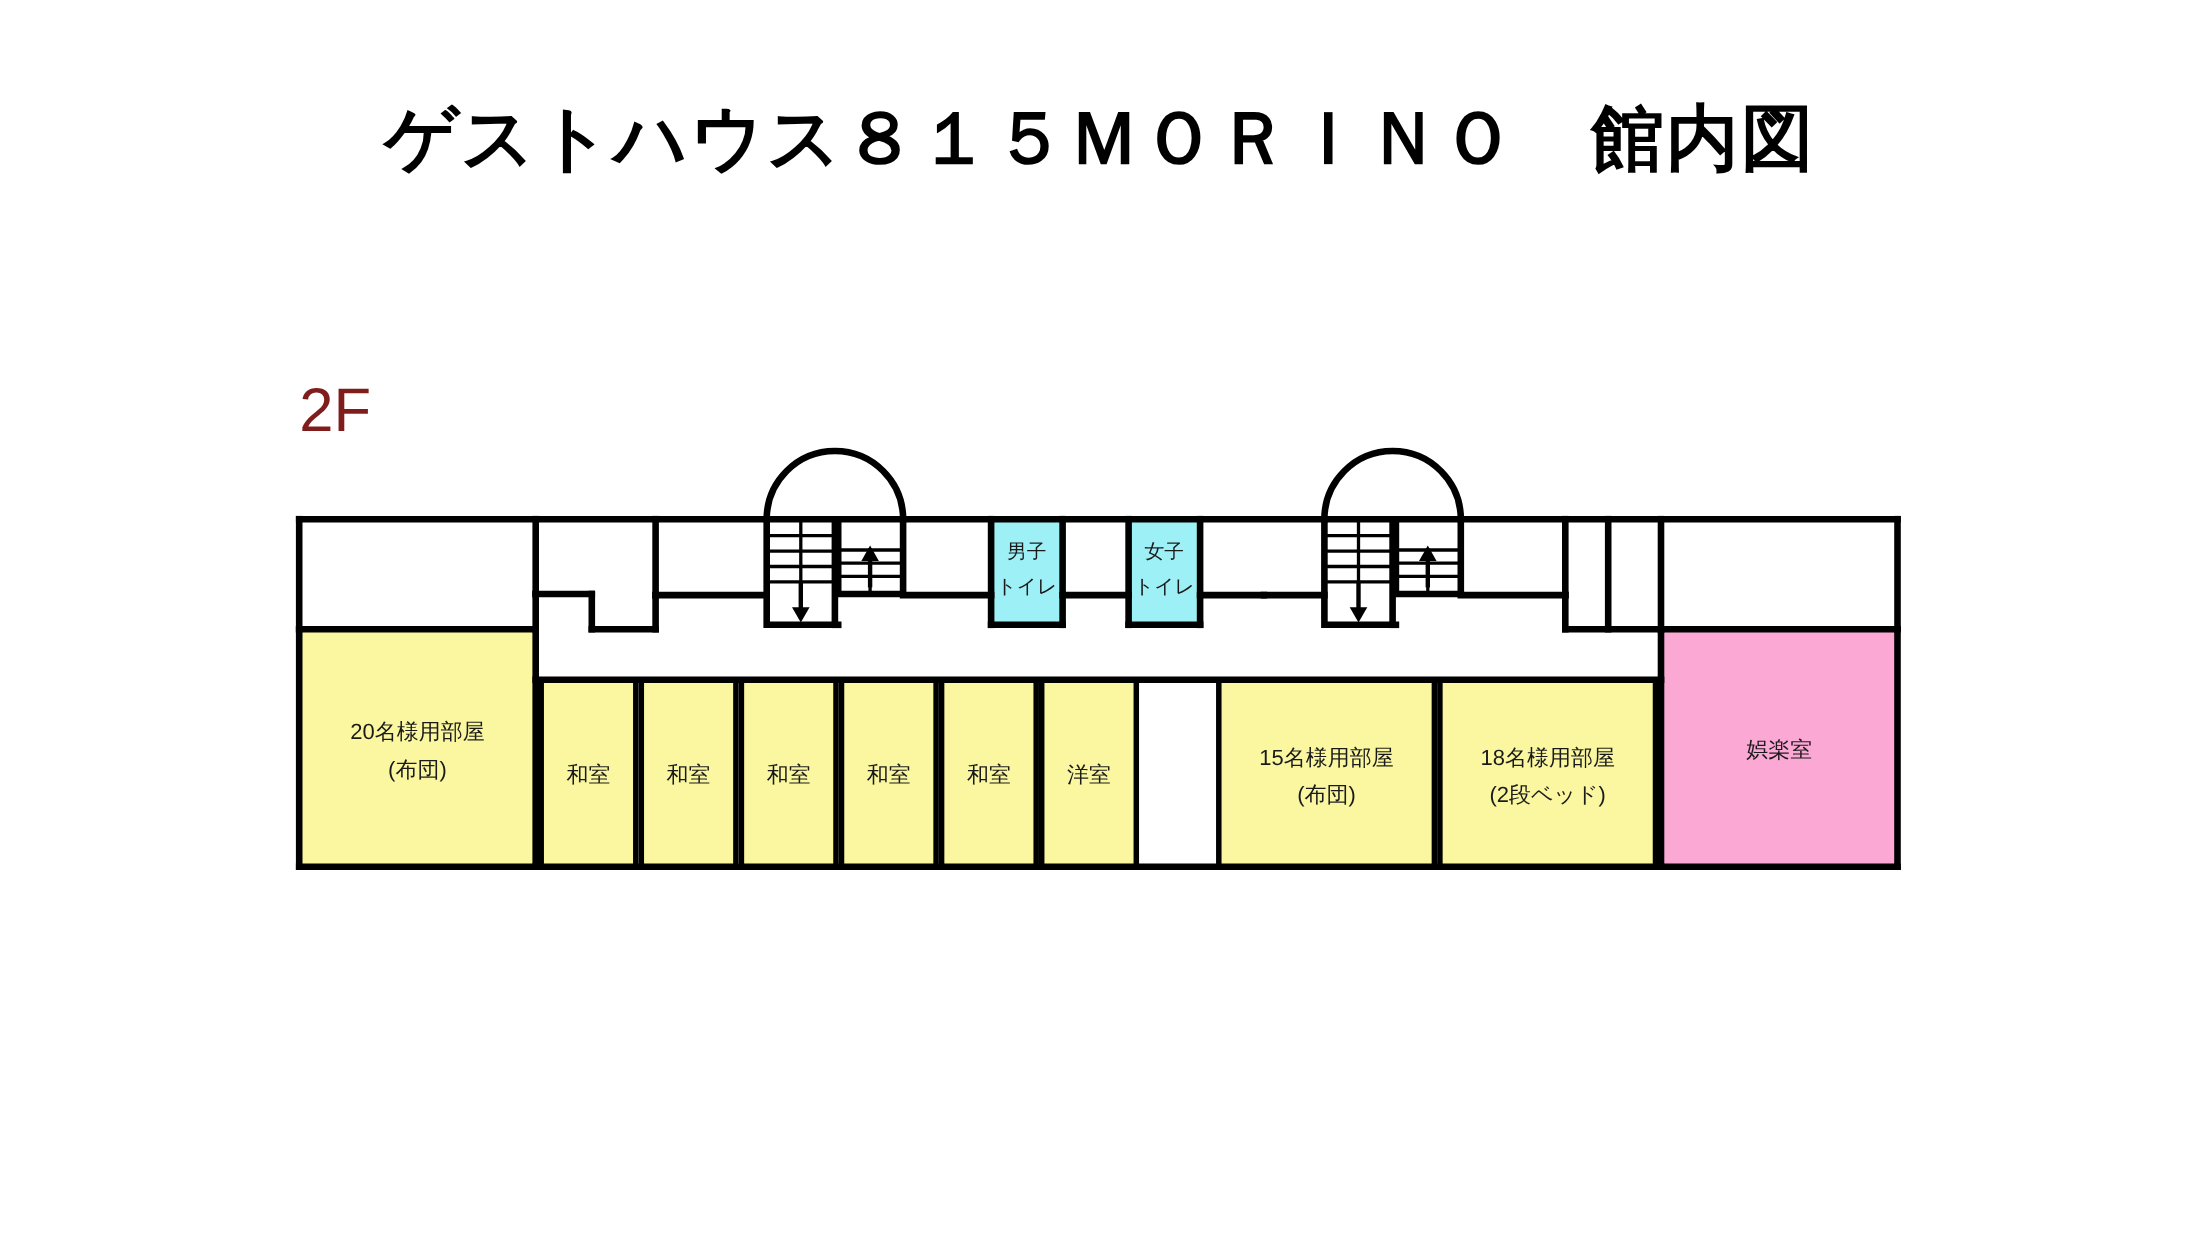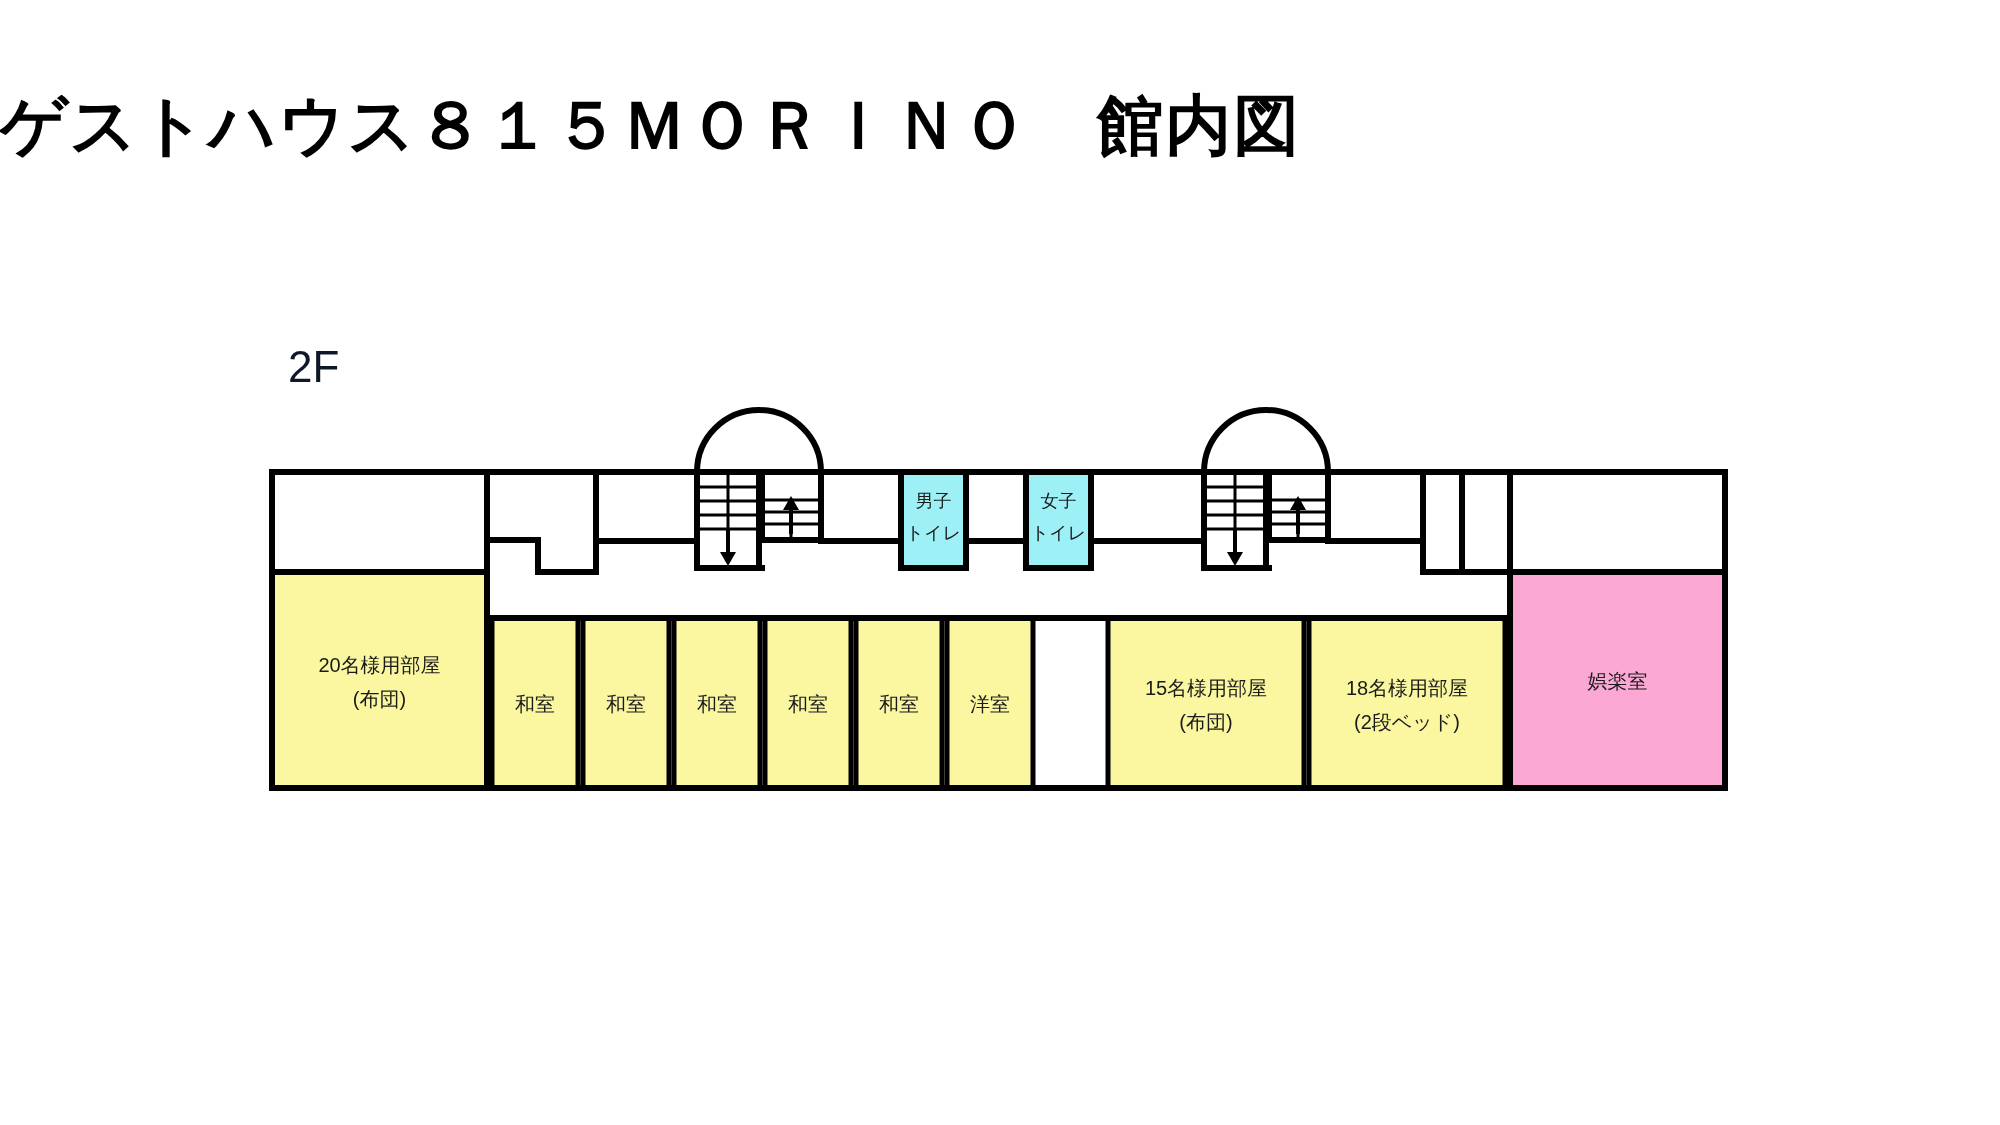--- a/index.html
+++ b/index.html
@@ -13,34 +13,35 @@
     position: relative;
     font-family: "Liberation Sans", "DejaVu Sans", sans-serif;
     overflow: hidden;
   }
 
   #page-title {
     position: absolute;
     left: 0;
     top: 92px;
     width: 2000px;
+    text-align: center;
     font-size: 66px;
     font-weight: bold;
     letter-spacing: 2px;
     color: #000000;
     white-space: pre;
     line-height: 1.0;
   }
 
   #floor-label {
     position: absolute;
-    left: 288px;
+    left: 272px;
     top: 345px;
-    font-size: 44px;
-    color: #0f172a;
+    font-size: 56px;
+    color: #7f1d1d;
     line-height: 1;
   }
 
   #floorplan-wrap {
     position: absolute;
     left: 0;
     top: 0;
     width: 2000px;
     height: 1125px;
   }

